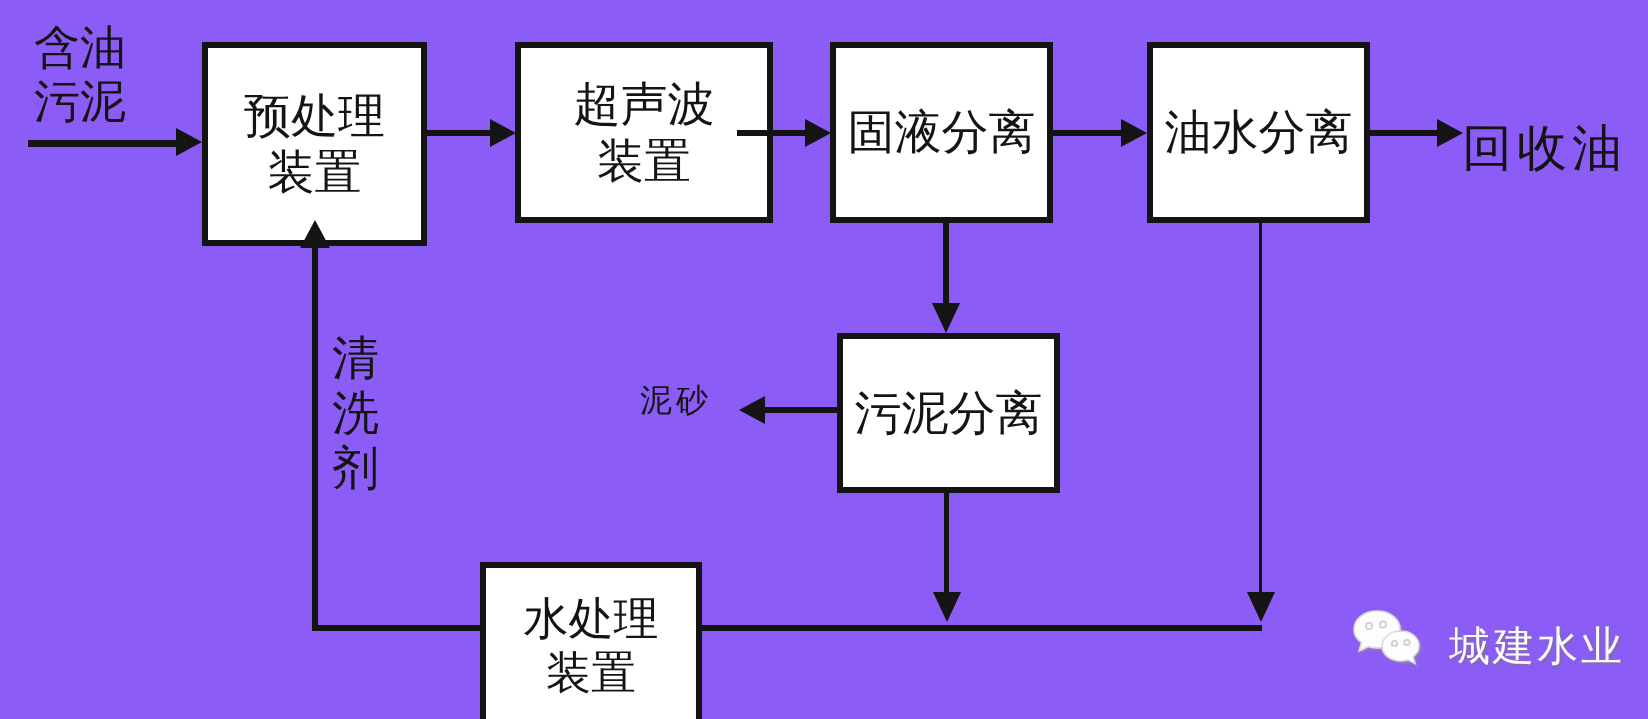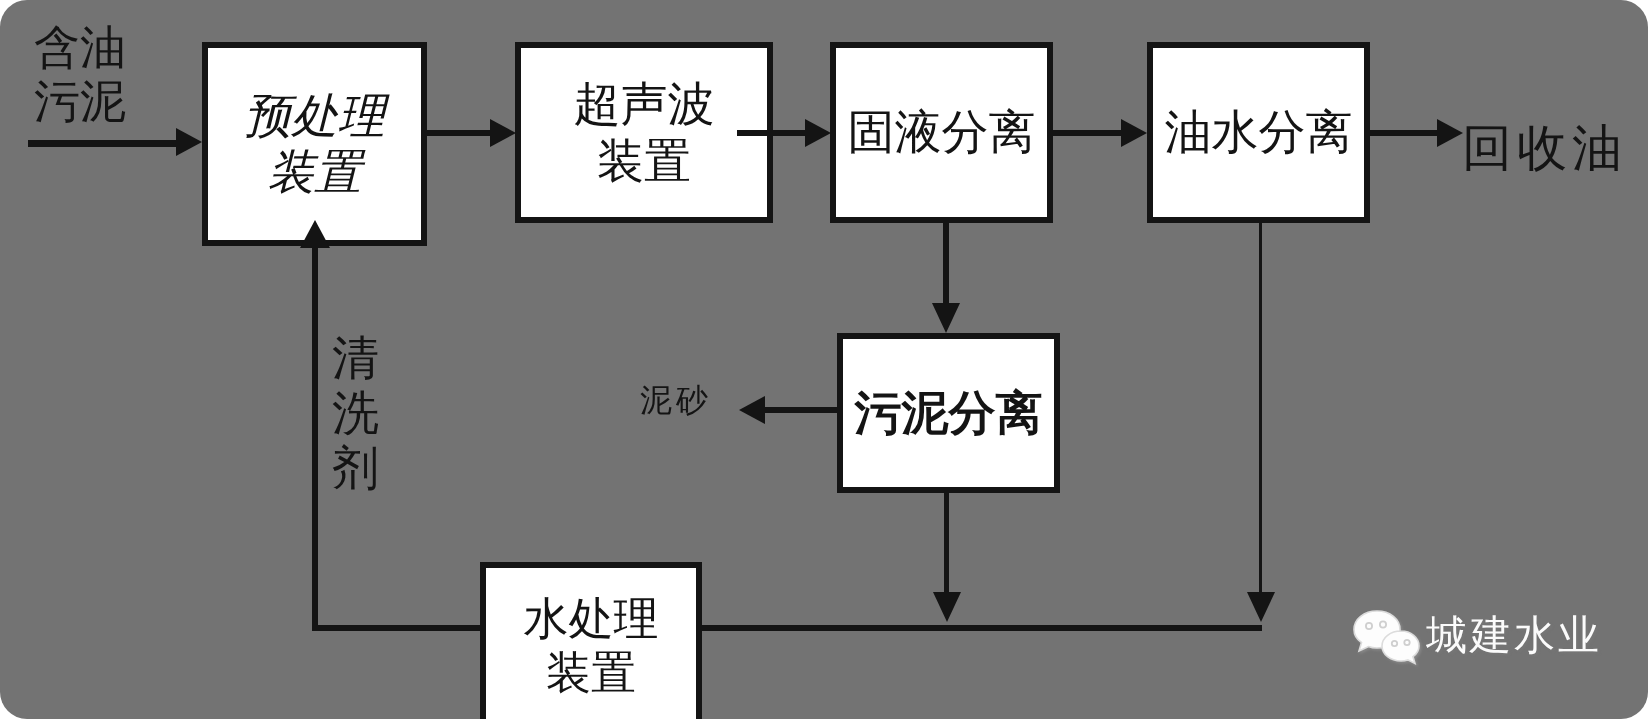--- a/index.html
+++ b/index.html
@@ -1,30 +1,30 @@
 <!DOCTYPE html>
 <html><head>
 <meta charset="utf-8">
 <style>
   html,body{margin:0;padding:0;background:#ffffff;}
   .stage{
-    position:relative;width:1648px;height:719px;background:#737373;overflow:hidden;
-    font-family:"DejaVu Serif","Liberation Serif",serif;color:#141414;border-radius:27px;
+    position:relative;width:1648px;height:719px;background:#8b5cf6;overflow:hidden;
+    font-family:"DejaVu Serif","Liberation Serif",serif;color:#141414;
   }
   
   .box{
     position:absolute;box-sizing:border-box;border:6px solid #141414;background:#ffffff;
     display:flex;align-items:center;justify-content:center;text-align:center;
     font-size:47px;line-height:1.2;white-space:pre-line;
   }
-  .b1{left:202px;top:42px;width:225px;height:204px;font-style:italic;}
+  .b1{left:202px;top:42px;width:225px;height:204px;}
   .b2{left:515px;top:42px;width:258px;height:181px;}
   .b3{left:830px;top:42px;width:223px;height:181px;}
   .b4{left:1147px;top:42px;width:223px;height:181px;}
-  .b5{left:837px;top:333px;width:223px;height:160px;font-weight:bold;}
+  .b5{left:837px;top:333px;width:223px;height:160px;}
   .b6{left:480px;top:562px;width:222px;height:168px;font-size:45px;}
   
   .lbl{position:absolute;white-space:pre-line;}
   .lbl-input{left:34px;top:20px;font-size:46px;line-height:1.18;}
   .lbl-oil{left:1462px;top:115px;font-size:50px;letter-spacing:5px;}
   .lbl-sand{left:640px;top:379px;font-size:32px;letter-spacing:4px;}
   .lbl-clean{left:332px;top:330px;font-size:47px;line-height:1.17;}
   
   .ln{position:absolute;background:#141414;}
   .in-shaft{left:28px;top:140px;width:148px;height:7px;}
@@ -50,21 +50,21 @@
   .a2-head{left:805px;top:119px;}
   .a3-head{left:1121px;top:119px;}
   .a4-head{left:1437px;top:119px;}
   .d35-head{left:932px;top:303px;}
   .d5c-head{left:933px;top:592px;}
   .d4c-head{left:1247px;top:592px;}
   .sed-head{left:739px;top:396px;}
   .ret-head{left:300px;top:220px;}
   
   .wm{
-    position:absolute;left:1350px;top:608px;display:flex;align-items:flex-start;gap:2px;
+    position:absolute;left:1350px;top:608px;display:flex;align-items:flex-end;gap:25px;
   }
   .wm-text{
     font-family:"DejaVu Sans","Liberation Sans",sans-serif;
     font-size:41px;letter-spacing:3px;color:#fbfbfb;
     text-shadow:2px 2px 2px rgba(120,120,120,0.55);
     white-space:nowrap;
   }
   .wm svg{display:block;}
 </style>
 </head>

